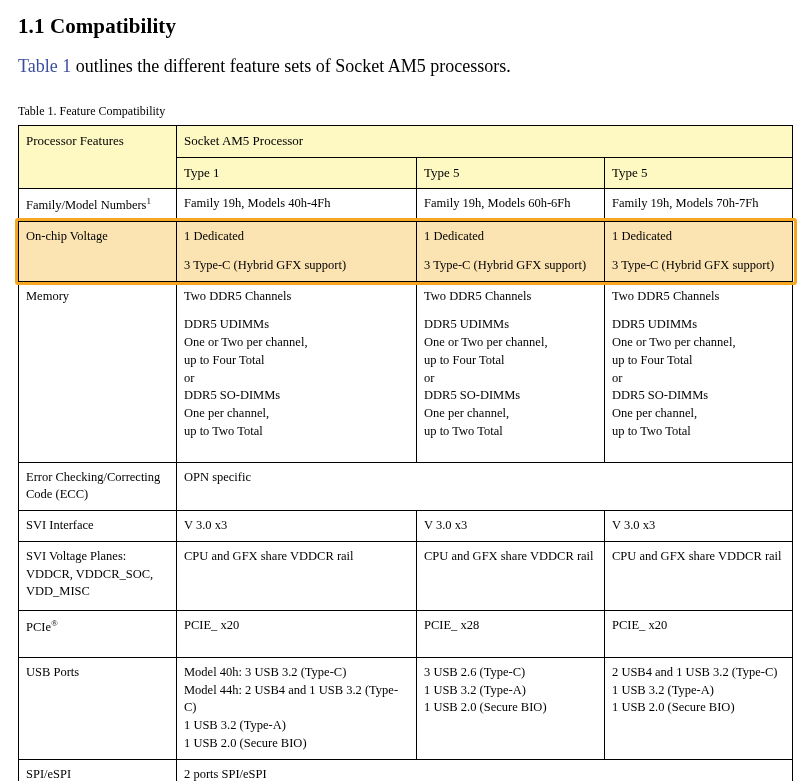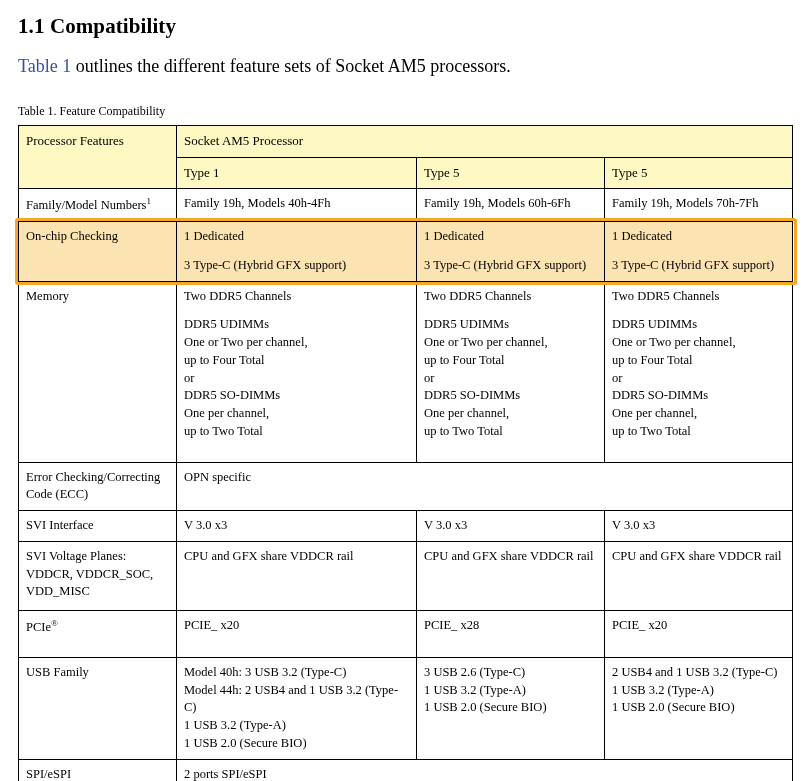--- a/index.html
+++ b/index.html
@@ -129,21 +129,21 @@
           </td>
         <td>
             <span class="line">Family 19h, Models 60h-6Fh</span>
           </td>
         <td>
             <span class="line">Family 19h, Models 70h-7Fh</span>
           </td>
       </tr>
 
       <tr class="highlight-row">
-        <td class="feature-cell">On-chip Checking</td>
+        <td class="feature-cell">On-chip Voltage</td>
         <td>
           <span class="line">1 Dedicated</span>
           <span class="spacer-line"></span>
           <span class="line">3 Type-C (Hybrid GFX support)</span>
         </td>
         <td>
           <span class="line">1 Dedicated</span>
           <span class="spacer-line"></span>
           <span class="line">3 Type-C (Hybrid GFX support)</span>
         </td>
@@ -231,21 +231,21 @@
           </td>
         <td>
             <span class="line">PCIE_ x28</span>
           </td>
         <td>
             <span class="line">PCIE_ x20</span>
           </td>
       </tr>
 
       <tr>
-        <td class="feature-cell" style="height:78px">USB Family</td>
+        <td class="feature-cell" style="height:78px">USB Ports</td>
         <td>
           <span class="line">Model 40h: 3 USB 3.2 (Type-C)</span>
           <span class="line">Model 44h: 2 USB4 and 1 USB 3.2 (Type-C)</span>
           <span class="line">1 USB 3.2 (Type-A)</span>
           <span class="line">1 USB 2.0 (Secure BIO)</span>
         </td>
         <td>
           <span class="line">3 USB 2.6 (Type-C)</span>
           <span class="line">1 USB 3.2 (Type-A)</span>
           <span class="line">1 USB 2.0 (Secure BIO)</span>

